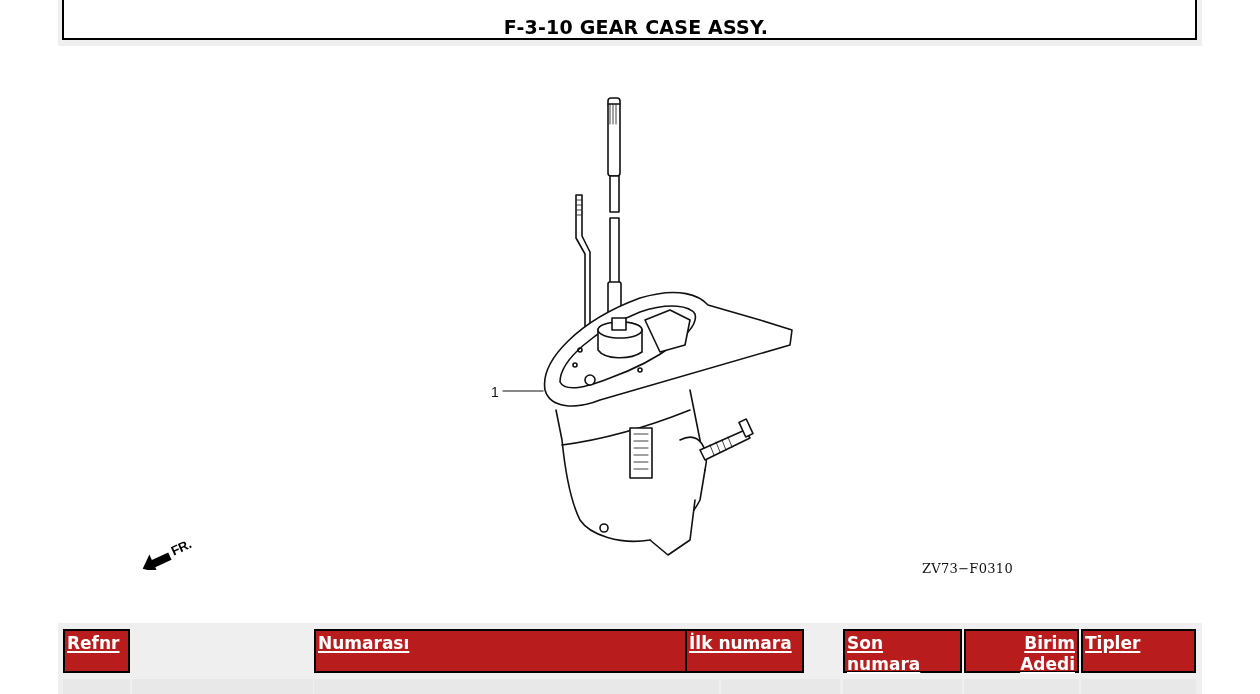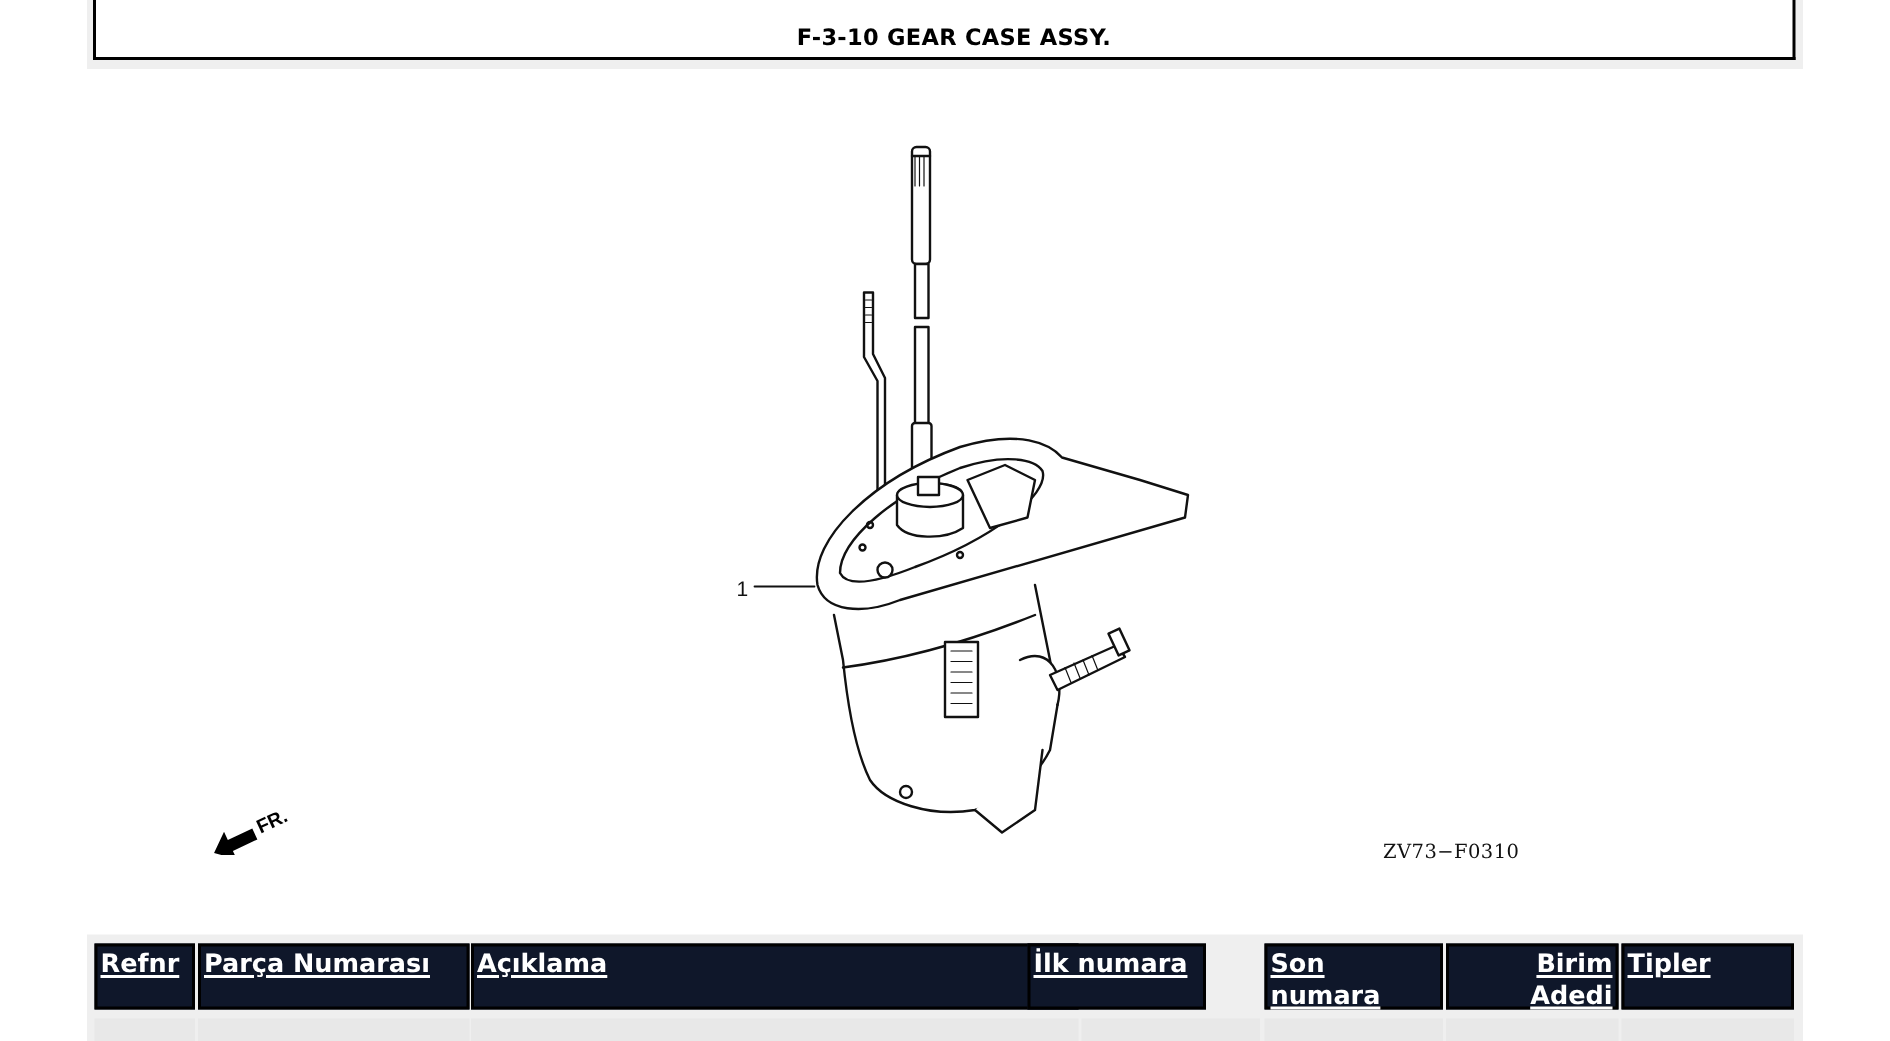--- a/index.html
+++ b/index.html
@@ -37,21 +37,21 @@
       border-bottom: 2px solid #000;
       box-sizing: content-box;
     }
     .title-text {
       position: absolute;
       left: 13px;
       right: 0;
       top: 16px;
       text-align: center;
       font-weight: bold;
-      font-size: 15px;
+      font-size: 19px;
       color: #000;
       letter-spacing: 0.2px;
     }
     
     .diagram {
       position: absolute;
       left: 120px;
       top: 85px;
       width: 920px;
       height: 500px;
@@ -78,21 +78,21 @@
       left: 58px;
       top: 623px;
       width: 1144px;
       height: 71px;
       background: #efefef;
     }
     .th {
       position: absolute;
       top: 629px;
       height: 44px;
-      background: #0f172a;
+      background: #b91c1c;
       border: 2px solid #000;
       box-sizing: border-box;
       padding: 2px 2px 0 2px;
     }
     .th a {
       color: #ffffff;
       font-weight: bold;
       font-size: 17px;
       line-height: 21px;
       text-decoration: underline;
@@ -185,25 +185,22 @@
     <text x="36" y="22" font-family="Liberation Sans, sans-serif" font-weight="bold" font-size="13" fill="#000" transform="rotate(-25 46 18)">FR.</text>
   </svg>
 
   <div class="fig-code">ZV73−F0310</div>
 
   <div class="table-outer"></div>
 
   <div class="th" style="left:63px;width:67px;">
     <a>Refnr</a>
   </div>
-  <div class="th" style="left:132px;width:181px;">
-    <a>Parça Numarası</a>
-  </div>
   <div class="th" style="left:314px;width:405px;">
-    <a>Açıklama</a>
+    <a>Numarası</a>
   </div>
   <div class="th" style="left:685px;width:119px;">
     <a>İlk numara</a>
   </div>
   <div class="th" style="left:843px;width:119px;">
     <a>Son numara</a>
   </div>
   <div class="th center" style="left:964px;width:115px;">
     <a>Birim Adedi</a>
   </div>

